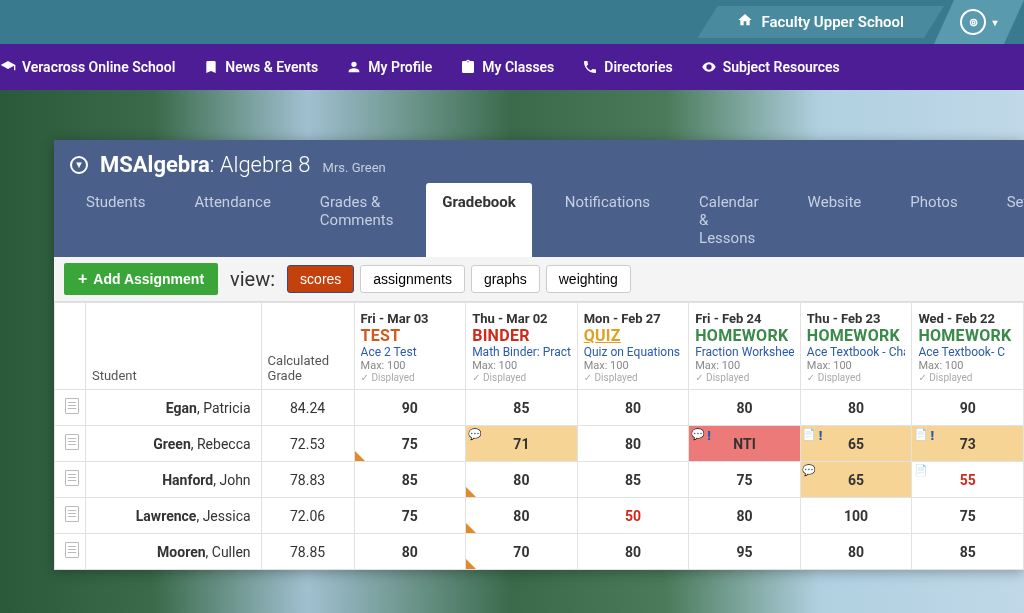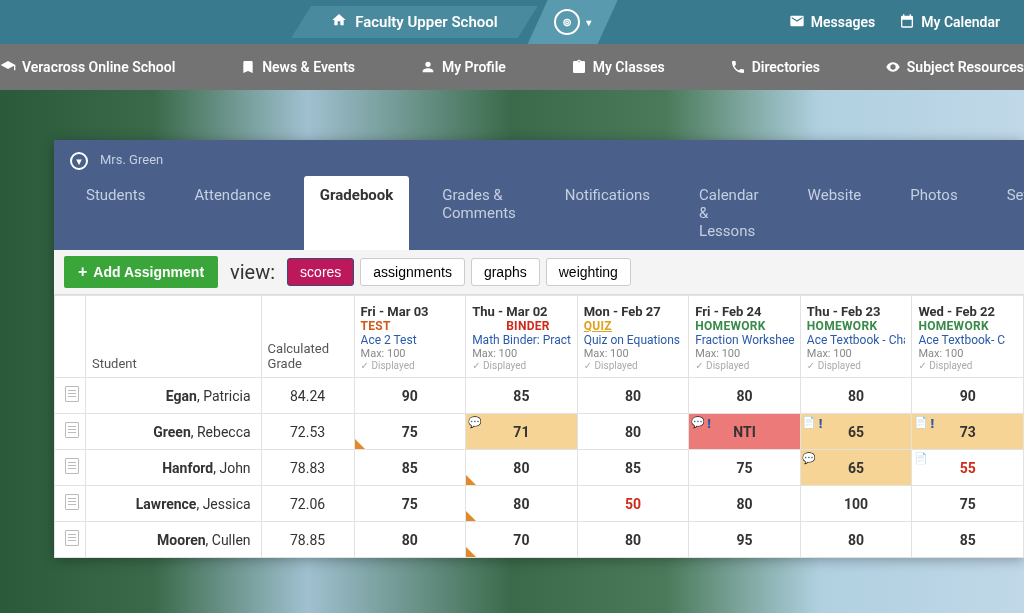--- a/index.html
+++ b/index.html
@@ -65,24 +65,24 @@
     gap: 24px;
     padding-right: 24px;
   }
   .topbar-right a {
     display: flex; align-items: center; gap: 6px; color: #fff; text-decoration: none;
     font-size: 14px;
   }
   
   .navbar {
     height: 46px;
-    background: #737373;
+    background: #4c1d95;
     display: flex;
     align-items: center;
-    justify-content: space-between;
+    justify-content: flex-start;
     gap: 28px;
   }
   .navbar a {
     color: #fff; text-decoration: none; font-weight: 600; font-size: 14px;
     display: flex; align-items: center; gap: 6px;
   }
   .ic { display: inline-block; width: 16px; height: 16px; }
   
   .panel {
     position: absolute;
@@ -129,47 +129,47 @@
   .btn-add {
     background: #3aa63a; color:#fff; border:none; padding:7px 14px;
     font-weight:700; font-size:14px; border-radius:2px; display:flex;align-items:center;gap:6px;
     cursor:pointer;
   }
   .view-lbl { font-size: 20px; color:#333; }
   .view-btn {
     background:#fff; border:1px solid #ccc; padding:5px 12px; font-size:14px;
     border-radius:3px; cursor:pointer;
   }
-  .view-btn.active { background:#be185d; color:#fff; border-color:#3a4a7a; }
+  .view-btn.active { background:#c2410c; color:#fff; border-color:#3a4a7a; }
   
   .gtable { width: 100%; border-collapse: collapse; table-layout: fixed; }
   .gtable th, .gtable td {
     border: 1px solid #e2e2e2;
     font-size: 13px;
   }
   .col-icon { width: 30px; }
   .col-student { width: 170px; }
   .col-calc { width: 90px; }
   .col-asg { width: 108px; }
   .gtable thead th {
     background: #fff;
     text-align: left;
     vertical-align: bottom;
     padding: 8px 6px 6px 6px;
     font-weight: 400;
     color: #555;
   }
   .asg-hdr .date { font-weight:700; color:#333; }
-  .asg-hdr .type { font-weight:700; font-size:12px; letter-spacing:0.3px; }
+  .asg-hdr .type { font-weight:700; font-size:16px; letter-spacing:0.3px; }
   .asg-hdr .name { color:#2a5aaa; font-size:12px; overflow:hidden; white-space:nowrap; }
   .asg-hdr .max { color:#888; font-size:11px; }
   .asg-hdr .disp { color:#aaa; font-size:10px; }
   .asg-hdr .disp::before { content:"✓ "; }
   .type-TEST { color:#d05a1a; }
-  .type-BINDER { color:#d02a1a;margin-left:34px; }
+  .type-BINDER { color:#d02a1a; }
   .type-QUIZ { color:#e0a020;text-decoration:underline; }
   .type-HOMEWORK { color:#3a8a4a; }
   .gtable tbody td {
     padding: 8px 10px;
     text-align: center;
     font-weight:700;
     color:#333;
     font-size:14px;
     position: relative;
   }
@@ -216,38 +216,20 @@
             <path d="M10 20v-6h4v6h5v-8h3L12 3 2 12h3v8z"></path>
           </svg>
       </span>
       <span>Faculty Upper School</span>
     </div>
     <div class="topbar-logo">
       <span class="logo-circ">⊚</span>
       <span style="font-size:10px;">▾</span>
     </div>
   </div>
-  <div class="topbar-right">
-    <a href="#">
-      <span>
-        <svg class="ic" viewBox="0 0 24 24" fill="#fff">
-            <path d="M20 4H4a2 2 0 00-2 2v12a2 2 0 002 2h16a2 2 0 002-2V6a2 2 0 00-2-2zm0 4l-8 5-8-5V6l8 5 8-5v2z"></path>
-          </svg>
-      </span>
-      <span>Messages</span>
-    </a>
-    <a href="#">
-      <span>
-        <svg class="ic" viewBox="0 0 24 24" fill="#fff">
-            <path d="M19 4h-1V2h-2v2H8V2H6v2H5a2 2 0 00-2 2v14a2 2 0 002 2h14a2 2 0 002-2V6a2 2 0 00-2-2zm0 16H5V10h14v10z"></path>
-          </svg>
-      </span>
-      <span>My Calendar</span>
-    </a>
-  </div>
 </div>
 
 <div class="navbar">
   <a href="#">
     <svg class="ic" viewBox="0 0 24 24" fill="#fff">
         <path d="M12 3L1 9l11 6 9-4.91V17h2V9L12 3z"></path>
       </svg>
     <span>Veracross Online School</span>
   </a>
   <a href="#">
@@ -279,27 +261,30 @@
         <path d="M12 5c-7 0-10 7-10 7s3 7 10 7 10-7 10-7-3-7-10-7zm0 11a4 4 0 110-8 4 4 0 010 8z"></path>
       </svg>
     <span>Subject Resources</span>
   </a>
 </div>
 
 <div class="panel">
   <div class="panel-hdr">
     <div class="class-title">
       <span class="circ">▾</span>
+      <h1>
+        <span>MSAlgebra</span><span class="light">: </span><span class="light">Algebra 8</span>
+      </h1>
       <span class="teacher">Mrs. Green</span>
     </div>
     <div class="tabs" id="class-tabs">
         <div class="tab">Students</div>
         <div class="tab">Attendance</div>
+        <div class="tab">Grades &amp; Comments</div>
         <div class="tab active">Gradebook</div>
-        <div class="tab">Grades &amp; Comments</div>
         <div class="tab">Notifications</div>
         <div class="tab">Calendar &amp; Lessons</div>
         <div class="tab">Website</div>
         <div class="tab">Photos</div>
         <div class="tab">Settings</div>
       </div>
   </div>
 
   <div class="toolbar">
     <button class="btn-add">

